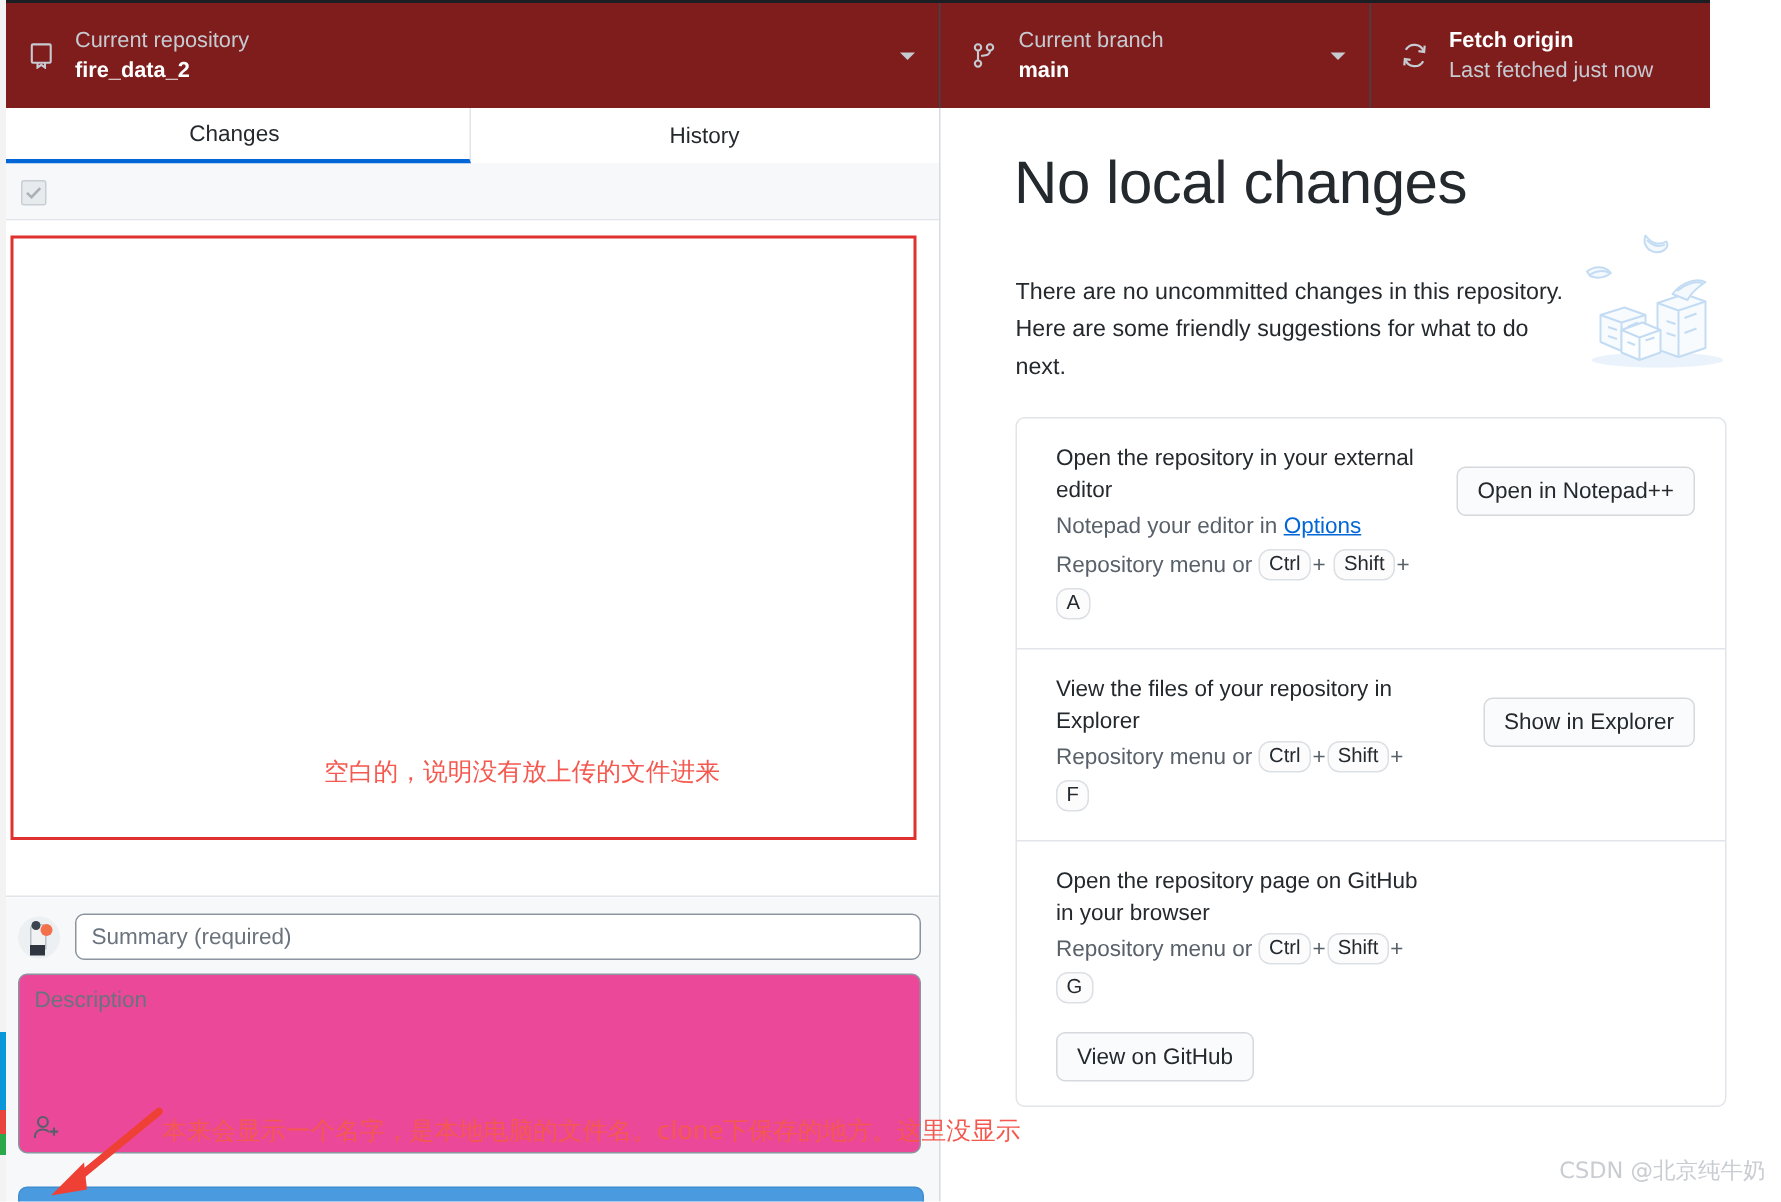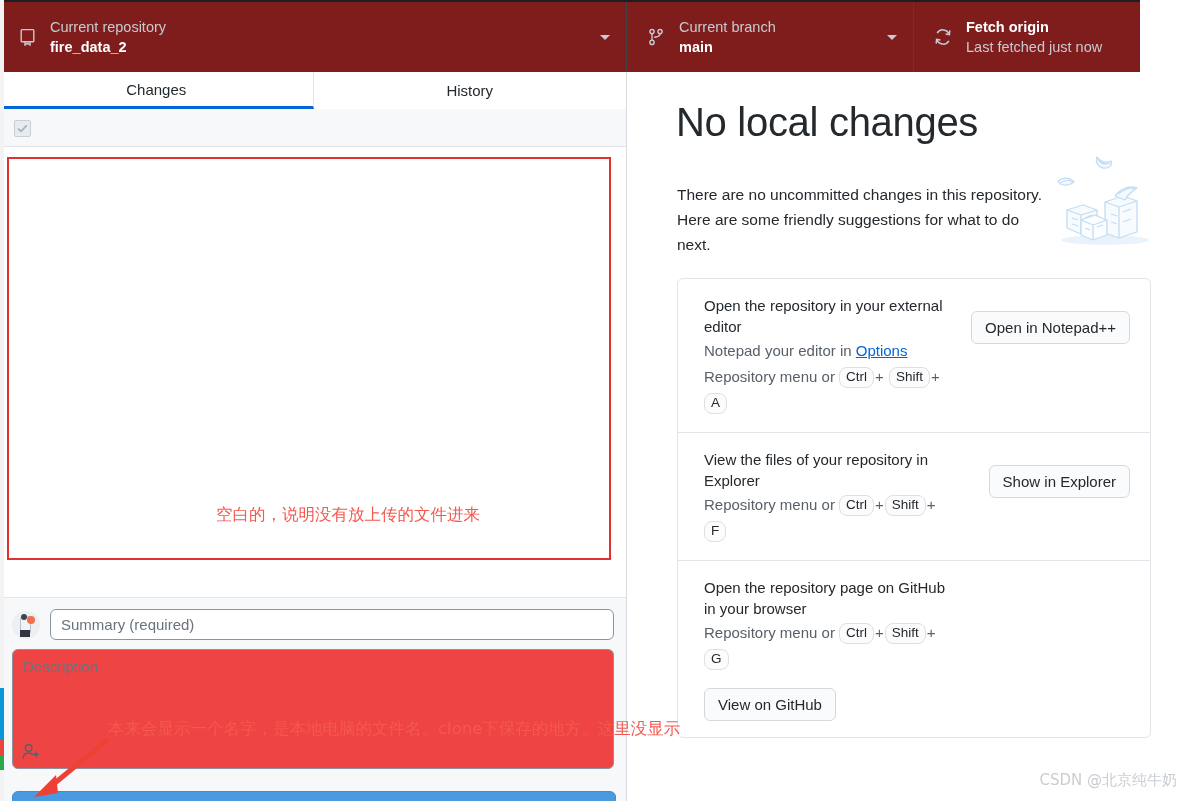--- a/index.html
+++ b/index.html
@@ -230,21 +230,21 @@
   .desc-wrap {
     margin-top: 9px;
     position: relative;
     height: 120px;
   }
   .desc-input {
     width: 100%;
     height: 120px;
     border: 1px solid #8c959f;
     border-radius: 6px;
-    background: #ef4444;
+    background: #ec4899;
     font-size: 15px;
     color: #24292e;
     padding: 8px 10px;
     box-sizing: border-box;
     resize: none;
     outline: none;
     font-family: "Liberation Sans", sans-serif;
   }
   .desc-input::placeholder { color: #6a737d; opacity: 1; }
   .add-person {
@@ -353,21 +353,21 @@
     font-size: 15px;
     padding: 7px 13px;
     font-family: "Liberation Sans", sans-serif;
     white-space: nowrap;
     cursor: default;
   }
 
   
   .anno-bottom {
     position: absolute;
-    left: 108px; top: 718px;
+    left: 108px; top: 743px;
     font-size: 16.5px;
     color: #f4584f;
     white-space: nowrap;
     font-family: "DejaVu Sans", sans-serif;
     z-index: 30;
   }
   .arrow-svg {
     position: absolute;
     left: 24px; top: 735px;
     z-index: 30;

